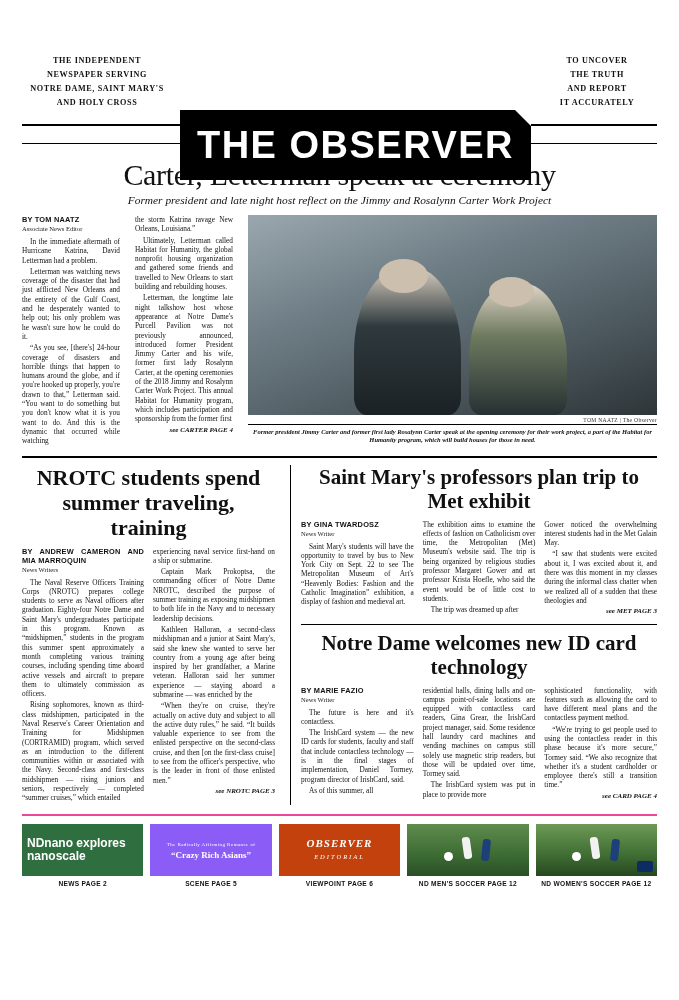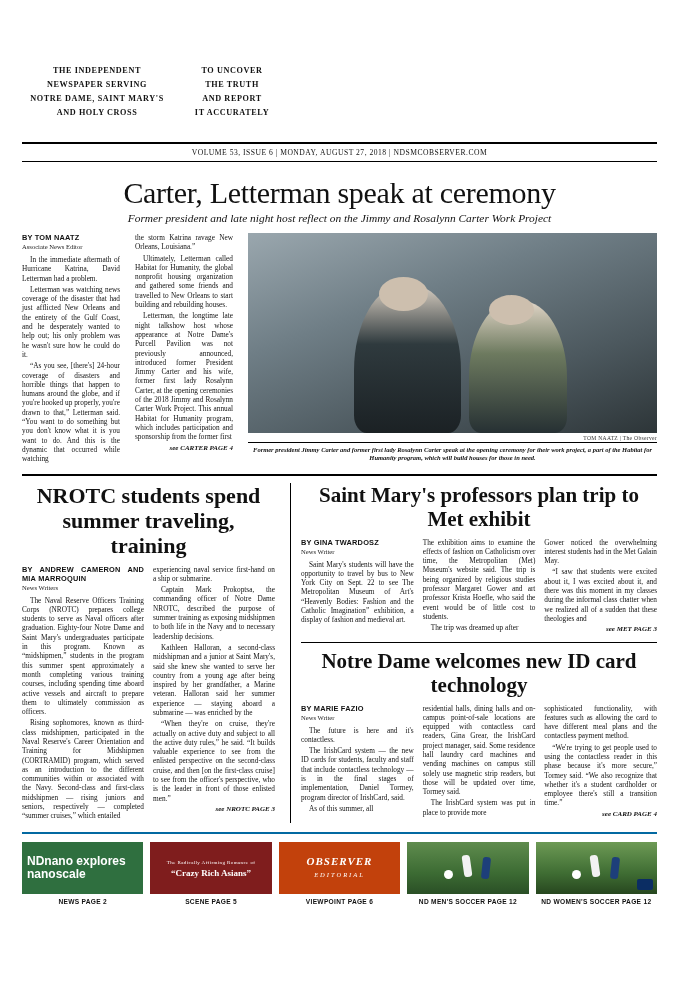--- a/index.html
+++ b/index.html
@@ -19,22 +19,22 @@
     width: 679px;
     height: 1000px;
     background: #fff;
     box-sizing: border-box;
     padding: 0 22px;
   }
 
   
   .masthead {
     display: flex;
-    align-items: center;
-    padding-top: 52px;
+    align-items: flex-end;
+    padding-top: 34px;
     height: 76px;
   }
   .mh-left {
     width: 150px;
     font-family: "Liberation Serif", serif;
     font-size: 8.2px;
     line-height: 14px;
     letter-spacing: 0.6px;
     text-align: center;
     color: #111;
@@ -243,21 +243,21 @@
   .threecol { display: flex; gap: 9px; }
   .threecol .col { flex: 1; }
 
   .sep-rule { border-top: 1px solid #000; margin: 7px 0 6px; }
 
   
   .promos {
     display: flex;
     gap: 7px;
     margin-top: 9px;
-    border-top: 2px solid #0369a1;
+    border-top: 2px solid #ec4899;
     padding-top: 8px;
   }
   .promo { flex: 1; }
   .promo-img {
     height: 52px;
     position: relative;
     overflow: hidden;
     display: flex;
     align-items: center;
     justify-content: center;
@@ -266,21 +266,21 @@
     font-family: "Liberation Sans", sans-serif;
     font-size: 6.6px;
     font-weight: bold;
     letter-spacing: 0.3px;
     text-align: center;
     padding-top: 4px;
     text-transform: uppercase;
   }
   .p1 { background: #2f6f3f; color: #fff; }
   .p1 .t1 { font-family: "Liberation Sans", sans-serif; font-weight: bold; font-size: 12px; line-height: 13px; text-align: left; width: 100%; padding-left: 5px; box-sizing: border-box;}
-  .p2 { background: #7f1d1d; color: #fff; }
+  .p2 { background: #8b5cf6; color: #fff; }
   .p2 .t2 { font-size: 9px; font-weight: bold; text-align: center; line-height: 11px; }
   .p2 .sub2 { font-size: 5px; letter-spacing: .4px; display:block; font-weight: normal;}
   .p3 { background: #c2410c; color: #fff; font-style: italic; }
   .p3 .t3 { font-family: "Liberation Serif", serif; font-weight: bold; font-size: 11px; letter-spacing: 1px; text-align: center; line-height: 13px; }
   .p3 .sub3 { font-size: 6.5px; letter-spacing: 2px; display: block; font-weight: normal;}
   .p4 { background: linear-gradient(180deg,#5f8c4e 0%, #3c6b33 60%, #2a4f26 100%); }
   .p5 { background: linear-gradient(180deg,#6d9a55 0%, #3f6d33 60%, #27471f 100%); }
   .ball {
     position: absolute;
     width: 9px; height: 9px; border-radius: 50%;
@@ -309,20 +309,25 @@
 
 <div class="page">
 
   <div class="masthead">
     <div class="mh-left">
       <div>THE INDEPENDENT</div>
       <div>NEWSPAPER SERVING</div>
       <div>NOTRE DAME, SAINT MARY'S</div>
       <div>AND HOLY CROSS</div>
     </div>
+    <div class="mh-center">
+      <div class="mh-flag">
+        <span class="mh-flag-text">THE OBSERVER</span>
+      </div>
+    </div>
     <div class="mh-right">
       <div>TO UNCOVER</div>
       <div>THE TRUTH</div>
       <div>AND REPORT</div>
       <div>IT ACCURATELY</div>
     </div>
   </div>
 
   <div class="rule-thick"></div>
   <div class="volbar">VOLUME 53, ISSUE 6 | MONDAY, AUGUST 27, 2018 | NDSMCOBSERVER.COM</div>

